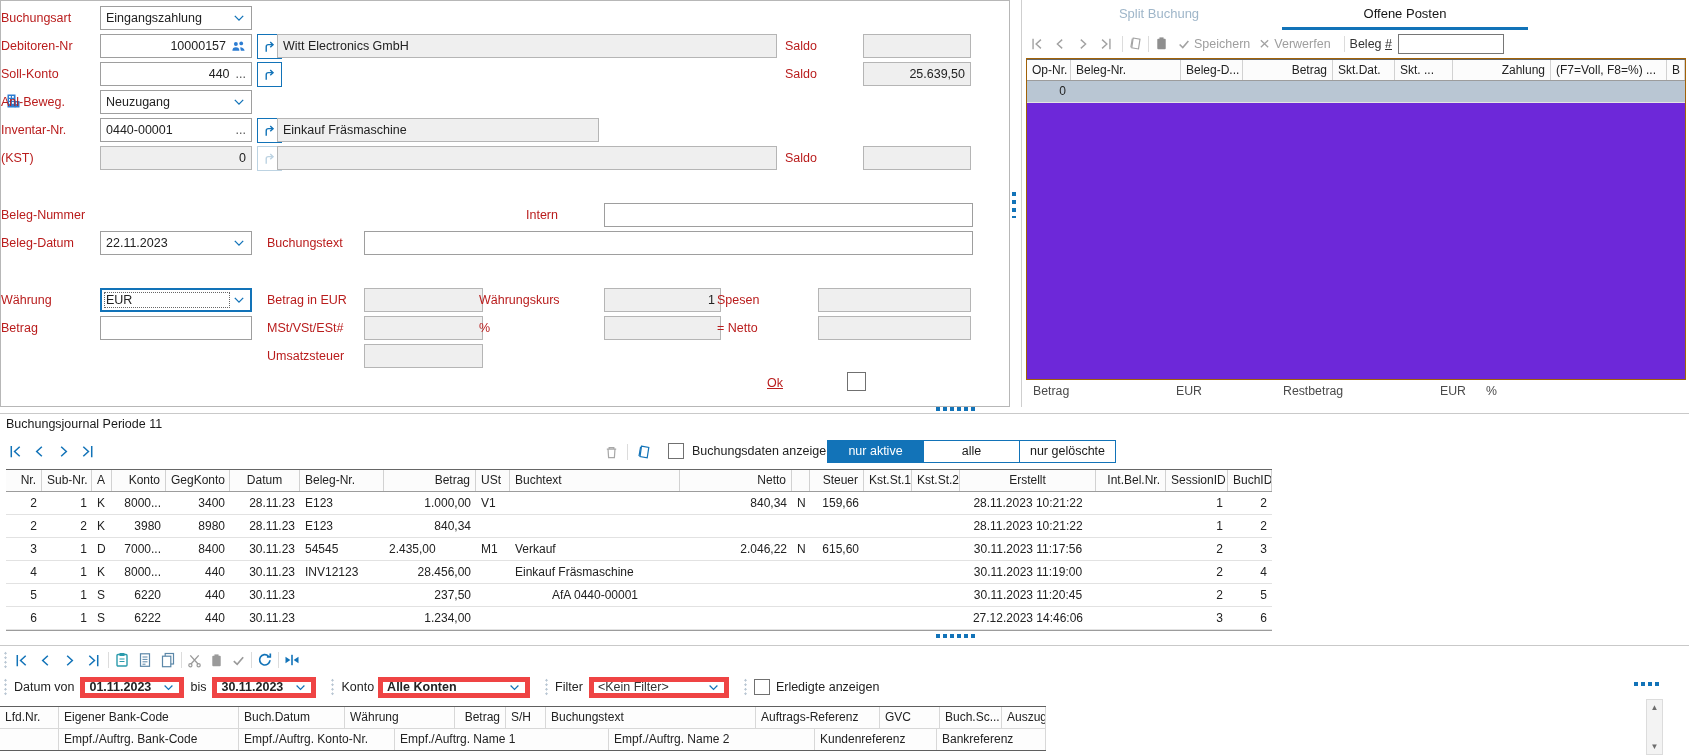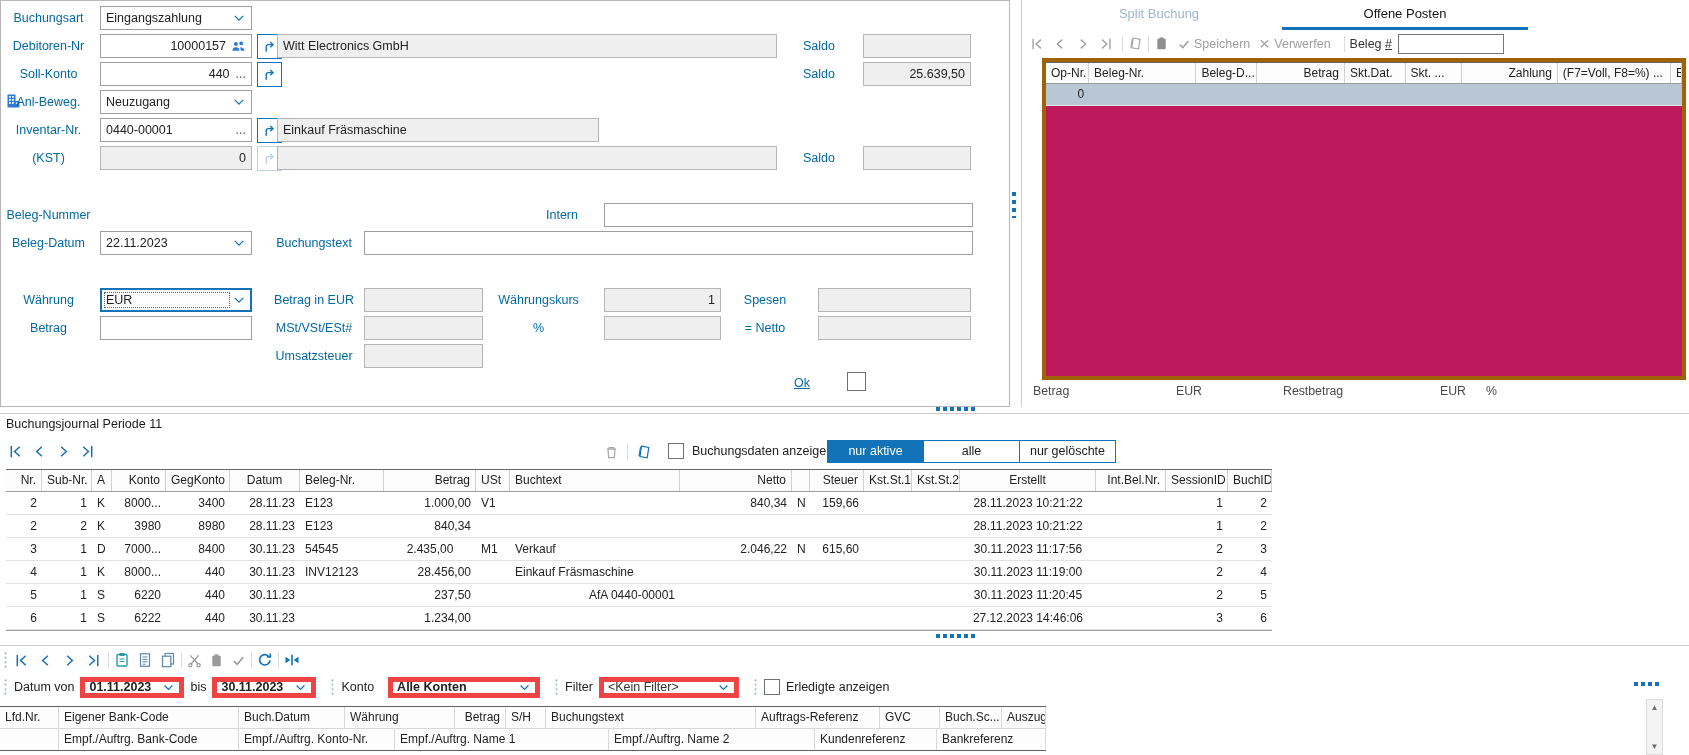--- a/index.html
+++ b/index.html
@@ -1,19 +1,19 @@
 <!DOCTYPE html>
 <html><head>
 <meta charset="utf-8">
 <style>
   html,body{margin:0;padding:0;background:#fff}
   body{font-family:"Liberation Sans",sans-serif;font-size:12.5px;color:#222;width:1689px;height:755px;position:relative;overflow:hidden}
   .screen{position:absolute;inset:0;background:#fff}
   
-  .lbl{position:absolute;height:24px;line-height:24px;text-align:center;color:#0369a1;white-space:nowrap}
+  .lbl{position:absolute;height:24px;line-height:24px;text-align:left;color:#b91c1c;white-space:nowrap}
   .box{position:absolute;height:24px;border:1px solid #9e9e9e;background:#fff;display:flex;align-items:center;padding:0 5px;box-sizing:border-box;white-space:nowrap;overflow:hidden}
   .ro{background:#efefef;border-color:#b5b5b5}
   .right{justify-content:flex-end}
   .combo .chev{margin-left:auto;color:#1273b8;flex:0 0 auto}
   .combo .val{overflow:hidden}
   .focused{border:2px solid #1273b8;padding:0 4px}
   .finner{position:absolute;inset:2px 20px 2px 2px;border:1px dotted #666;pointer-events:none}
   .jumpbtn{position:absolute;width:25px;height:25px;border:1px solid #1273b8;background:#fff;color:#1273b8;display:flex;align-items:center;justify-content:center;box-sizing:border-box}
   .jumpbtn.dis{border-color:#bdd3e2;color:#bdd3e2}
   .dots3{color:#555;margin-left:6px}
@@ -28,21 +28,21 @@
   .form-panel{position:absolute;left:0;top:0;width:1010px;height:407px;border:1px solid #b7b7b7;box-sizing:border-box;background:#fff}
 
   
   .op-panel{position:absolute;left:1021px;top:0;width:668px;height:407px;border-left:1px solid #cfcfcf;box-sizing:border-box}
   .op-tabs{display:flex;padding-left:14px;height:30px}
   .op-tab{width:246px;text-align:center;line-height:27px;font-size:13px;color:#9fb6c9;box-sizing:border-box}
   .op-tab.active{color:#151515;border-bottom:3px solid #1273b8}
   .op-toolbar{display:flex;align-items:center;height:27px;padding-left:8px;color:#a2a2a2}
   .op-toolbar .navg{display:flex;gap:9px;align-items:center;margin-right:4px}
   .tb-label{color:#9e9e9e;margin:0 8px 0 3px;white-space:nowrap}
-  .op-table{position:absolute;left:20px;top:58px;right:3px;height:322px;border:4px solid #a16207;box-sizing:border-box;background:#be185d}
+  .op-table{position:absolute;left:4px;top:58px;right:3px;height:322px;border:1px solid #a16207;box-sizing:border-box;background:#6d28d9}
   .thead{display:flex;border-top:1px solid #666;border-bottom:1px solid #9c9c9c;background:#fcfcfc;height:20px}
   .thead .c{border-right:1px solid #d2d2d2}
   .c{box-sizing:border-box;padding:0 5px;line-height:20px;font-size:12px;white-space:nowrap;overflow:hidden}
   .trow{display:flex;height:21px;border-bottom:1px solid #e4e4e4}
   .trow .c{line-height:21px}
   .trow.sel{background:#b9c6d3}
   .op-footer span{position:absolute;color:#4a4a4a;font-size:12.3px}
 
   
   .journal{position:absolute;left:0;top:413px;width:1689px;height:226px;border-top:1px solid #c9c9c9;box-sizing:border-box}
@@ -514,21 +514,21 @@
             <div class="c" style="width: 44px; text-align: right;">2</div>
           </div>
           <div class="trow">
             <div class="c" style="width: 36px; text-align: right;">3</div>
             <div class="c" style="width: 50px; text-align: right;">1</div>
             <div class="c" style="width: 20px; text-align: left;">D</div>
             <div class="c" style="width: 54px; text-align: right;">7000...</div>
             <div class="c" style="width: 64px; text-align: right;">8400</div>
             <div class="c" style="width: 70px; text-align: right;">30.11.23</div>
             <div class="c" style="width: 84px; text-align: left;">54545</div>
-            <div class="c" style="width: 92px; text-align: center;">2.435,00</div>
+            <div class="c" style="width: 92px; text-align: left;">2.435,00</div>
             <div class="c" style="width: 34px; text-align: left;">M1</div>
             <div class="c" style="width: 170px; text-align: left;">Verkauf</div>
             <div class="c" style="width: 112px; text-align: right;">2.046,22</div>
             <div class="c" style="width: 18px; text-align: left;">N</div>
             <div class="c" style="width: 54px; text-align: right;">615,60</div>
             <div class="c" style="width: 48px; text-align: left;"></div>
             <div class="c" style="width: 48px; text-align: left;"></div>
             <div class="c" style="width: 136px; text-align: center;">30.11.2023 11:17:56</div>
             <div class="c" style="width: 70px; text-align: right;"></div>
             <div class="c" style="width: 62px; text-align: right;">2</div>
@@ -558,21 +558,21 @@
           <div class="trow">
             <div class="c" style="width: 36px; text-align: right;">5</div>
             <div class="c" style="width: 50px; text-align: right;">1</div>
             <div class="c" style="width: 20px; text-align: left;">S</div>
             <div class="c" style="width: 54px; text-align: right;">6220</div>
             <div class="c" style="width: 64px; text-align: right;">440</div>
             <div class="c" style="width: 70px; text-align: right;">30.11.23</div>
             <div class="c" style="width: 84px; text-align: left;"></div>
             <div class="c" style="width: 92px; text-align: right;">237,50</div>
             <div class="c" style="width: 34px; text-align: left;"></div>
-            <div class="c" style="width: 170px; text-align: right;">AfA 0440-00001</div>
+            <div class="c" style="width: 170px; text-align: center;">AfA 0440-00001</div>
             <div class="c" style="width: 112px; text-align: right;"></div>
             <div class="c" style="width: 18px; text-align: left;"></div>
             <div class="c" style="width: 54px; text-align: right;"></div>
             <div class="c" style="width: 48px; text-align: left;"></div>
             <div class="c" style="width: 48px; text-align: left;"></div>
             <div class="c" style="width: 136px; text-align: center;">30.11.2023 11:20:45</div>
             <div class="c" style="width: 70px; text-align: right;"></div>
             <div class="c" style="width: 62px; text-align: right;">2</div>
             <div class="c" style="width: 44px; text-align: right;">5</div>
           </div>
@@ -661,21 +661,21 @@
       </div>
       <span style="margin:0 6px">bis</span>
       <div class="f-combo bold" style="width:104px">
         <span>30.11.2023</span>
         <span class="chev"><svg class="ic" width="13" height="13">
               <use href="#i-chev"></use>
             </svg></span>
       </div>
       <span class="grip" style="margin-left:14px"></span>
       <span>Konto</span>
-      <div class="f-combo bold" style="width:152px;margin-left:14px">
+      <div class="f-combo bold" style="width:152px;margin-left:4px">
         <span>Alle Konten</span>
         <span class="chev"><svg class="ic" width="13" height="13">
               <use href="#i-chev"></use>
             </svg></span>
       </div>
       <span class="grip" style="margin-left:14px"></span>
       <span>Filter</span>
       <div class="f-combo" style="width:140px;margin-left:6px;color:#333">
         <span>&lt;Kein Filter&gt;</span>
         <span class="chev"><svg class="ic" width="13" height="13">

